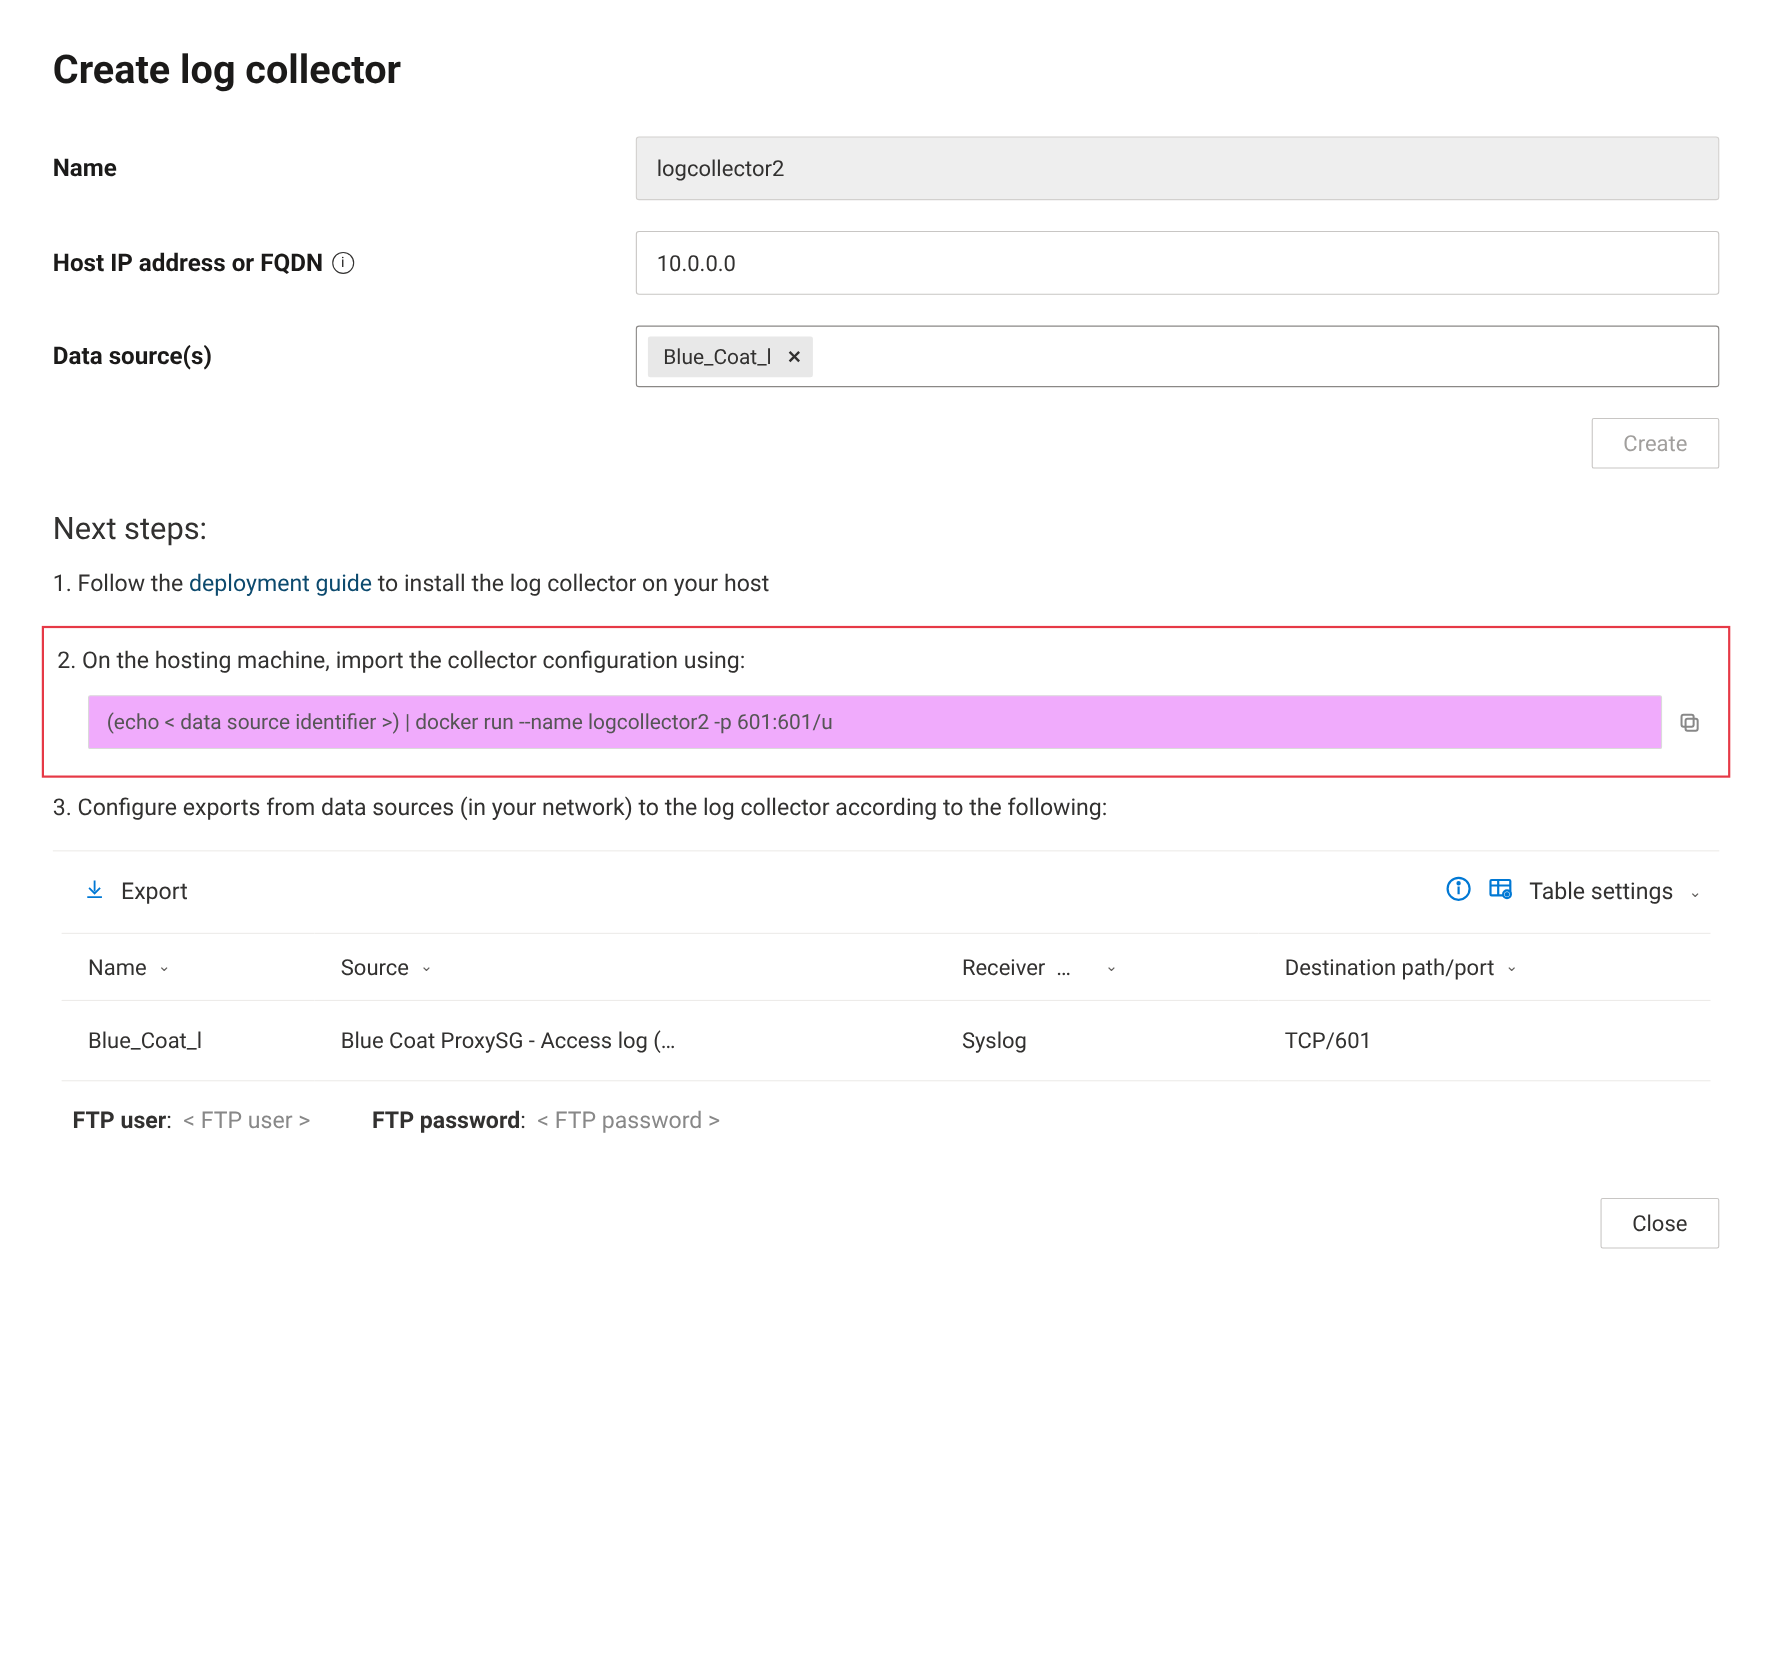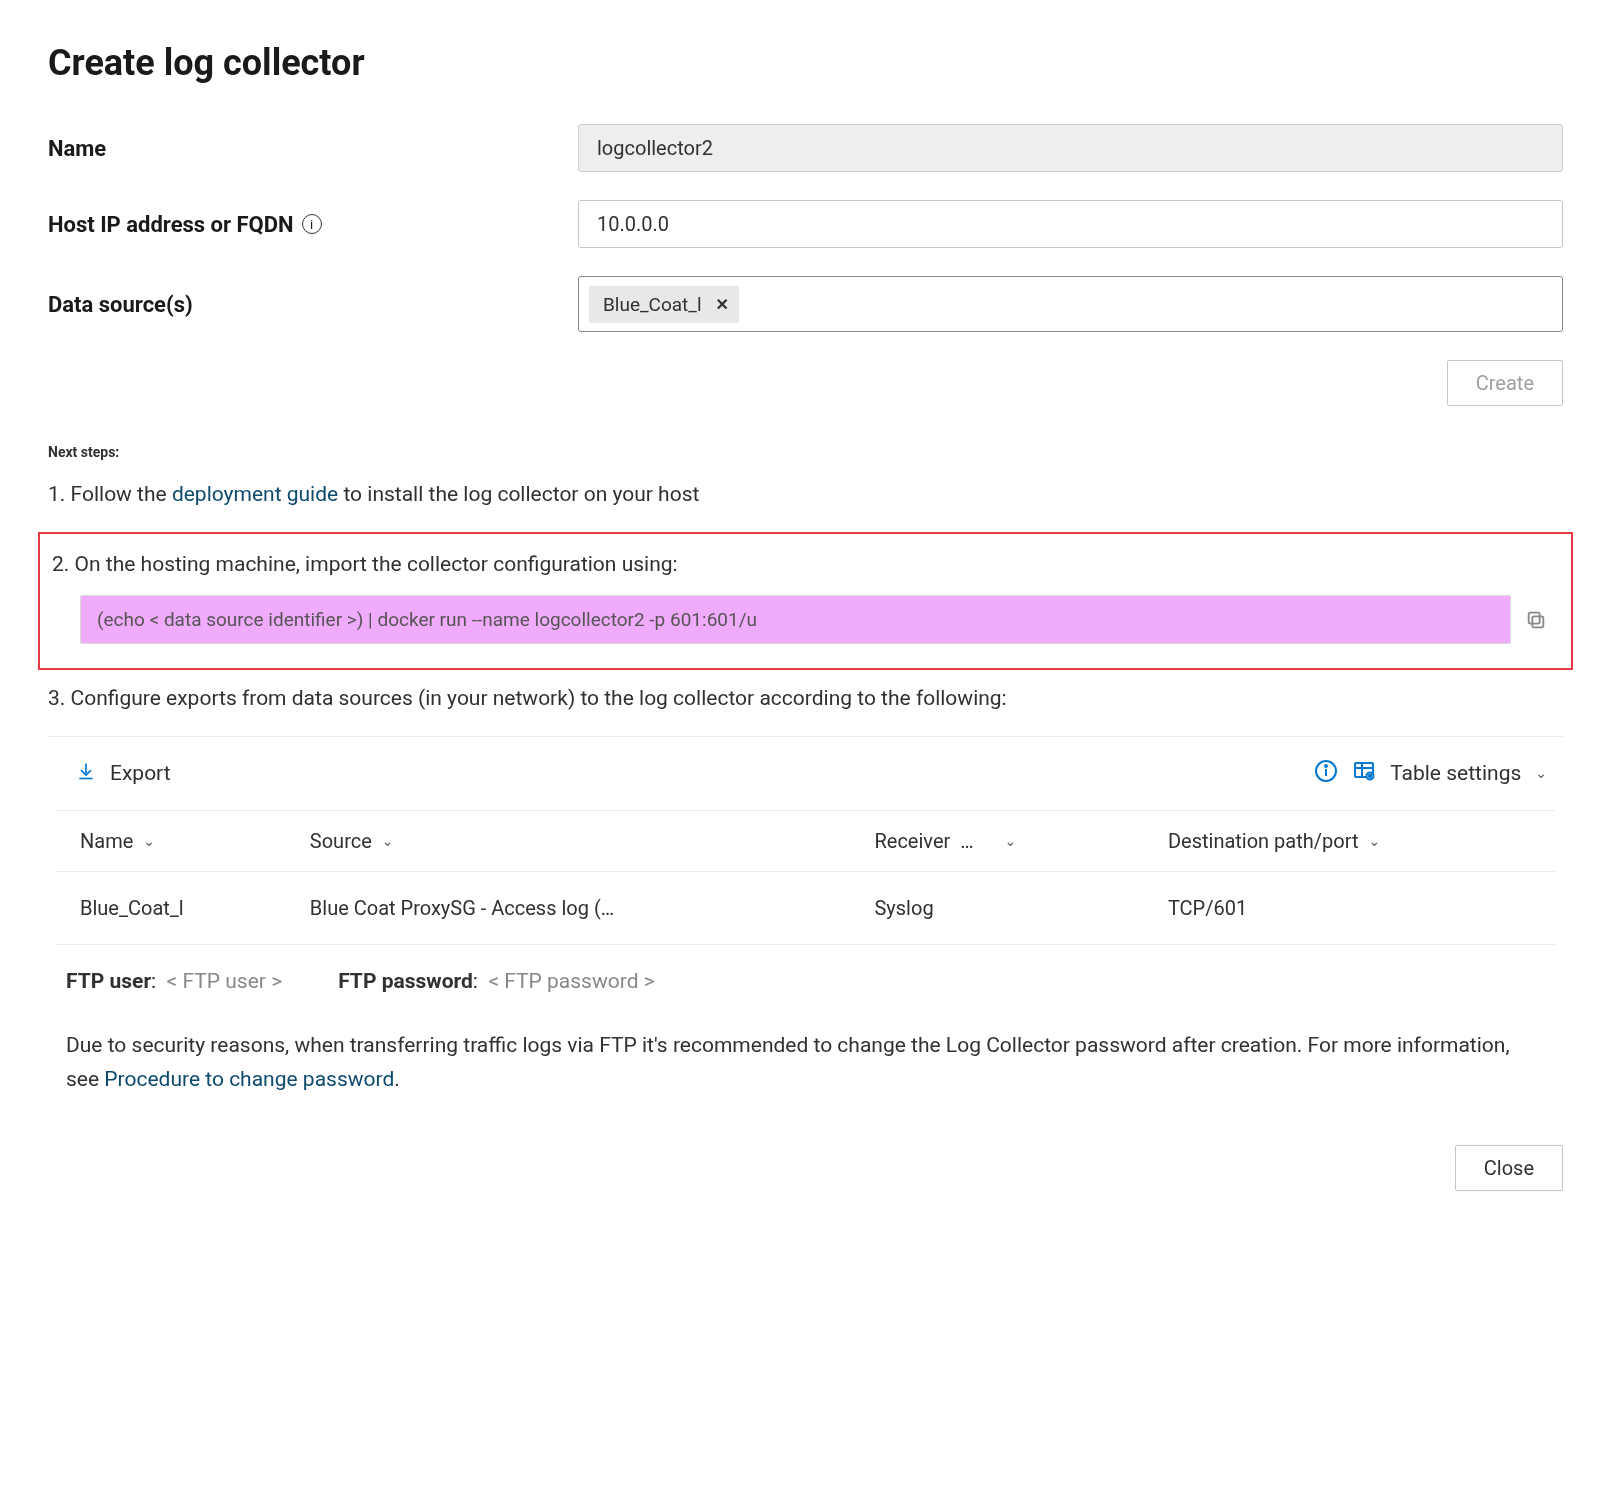--- a/index.html
+++ b/index.html
@@ -38,21 +38,21 @@
     width: 20px;
     height: 20px;
     border: 1.5px solid #323130;
     border-radius: 50%;
     font-size: 13px;
     font-weight: 400;
     font-style: normal;
   }
   .text-input {
     flex: 1;
-    height: 48px;
+    height: 58px;
     border: 1px solid #c8c6c4;
     border-radius: 3px;
     padding: 0 18px;
     font-size: 20px;
     font-family: inherit;
     color: #323130;
     background: #fff;
   }
   .text-input.disabled {
     background: #eeeeee;
@@ -95,22 +95,22 @@
     background: #fff;
     padding: 10px 28px;
     font-size: 20px;
     font-family: inherit;
     border-radius: 2px;
     cursor: pointer;
     color: #323130;
   }
   .btn.muted { color: #a19f9d; }
   h2 {
-    font-size: 14px;
-    font-weight: 700;
+    font-size: 28px;
+    font-weight: 400;
     margin: 0 0 18px 0;
   }
   .step {
     font-size: 21px;
     line-height: 1.6;
     margin: 0 0 20px 0;
   }
   a.link { color: #0c4a6e; text-decoration: none; }
   .highlight-box {
     border: 2px solid #e63946;
@@ -319,20 +319,17 @@
 
   <div class="ftp-row">
     <span>
       <b>FTP user</b>:&nbsp;&nbsp;<span class="placeholder">&lt; FTP user &gt;</span>
     </span>
     <span>
       <b>FTP password</b>:&nbsp;&nbsp;<span class="placeholder">&lt; FTP password &gt;</span>
     </span>
   </div>
 
-  <p class="note">
-    <span>Due to security reasons, when transferring traffic logs via FTP it's recommended to change the Log Collector password after creation. For more information, see </span><a href="#" class="link">Procedure to change password</a><span>.</span>
-  </p>
 </div>
 
 <div class="footer-row">
   <button class="btn">Close</button>
 </div>
 
 </body></html>

